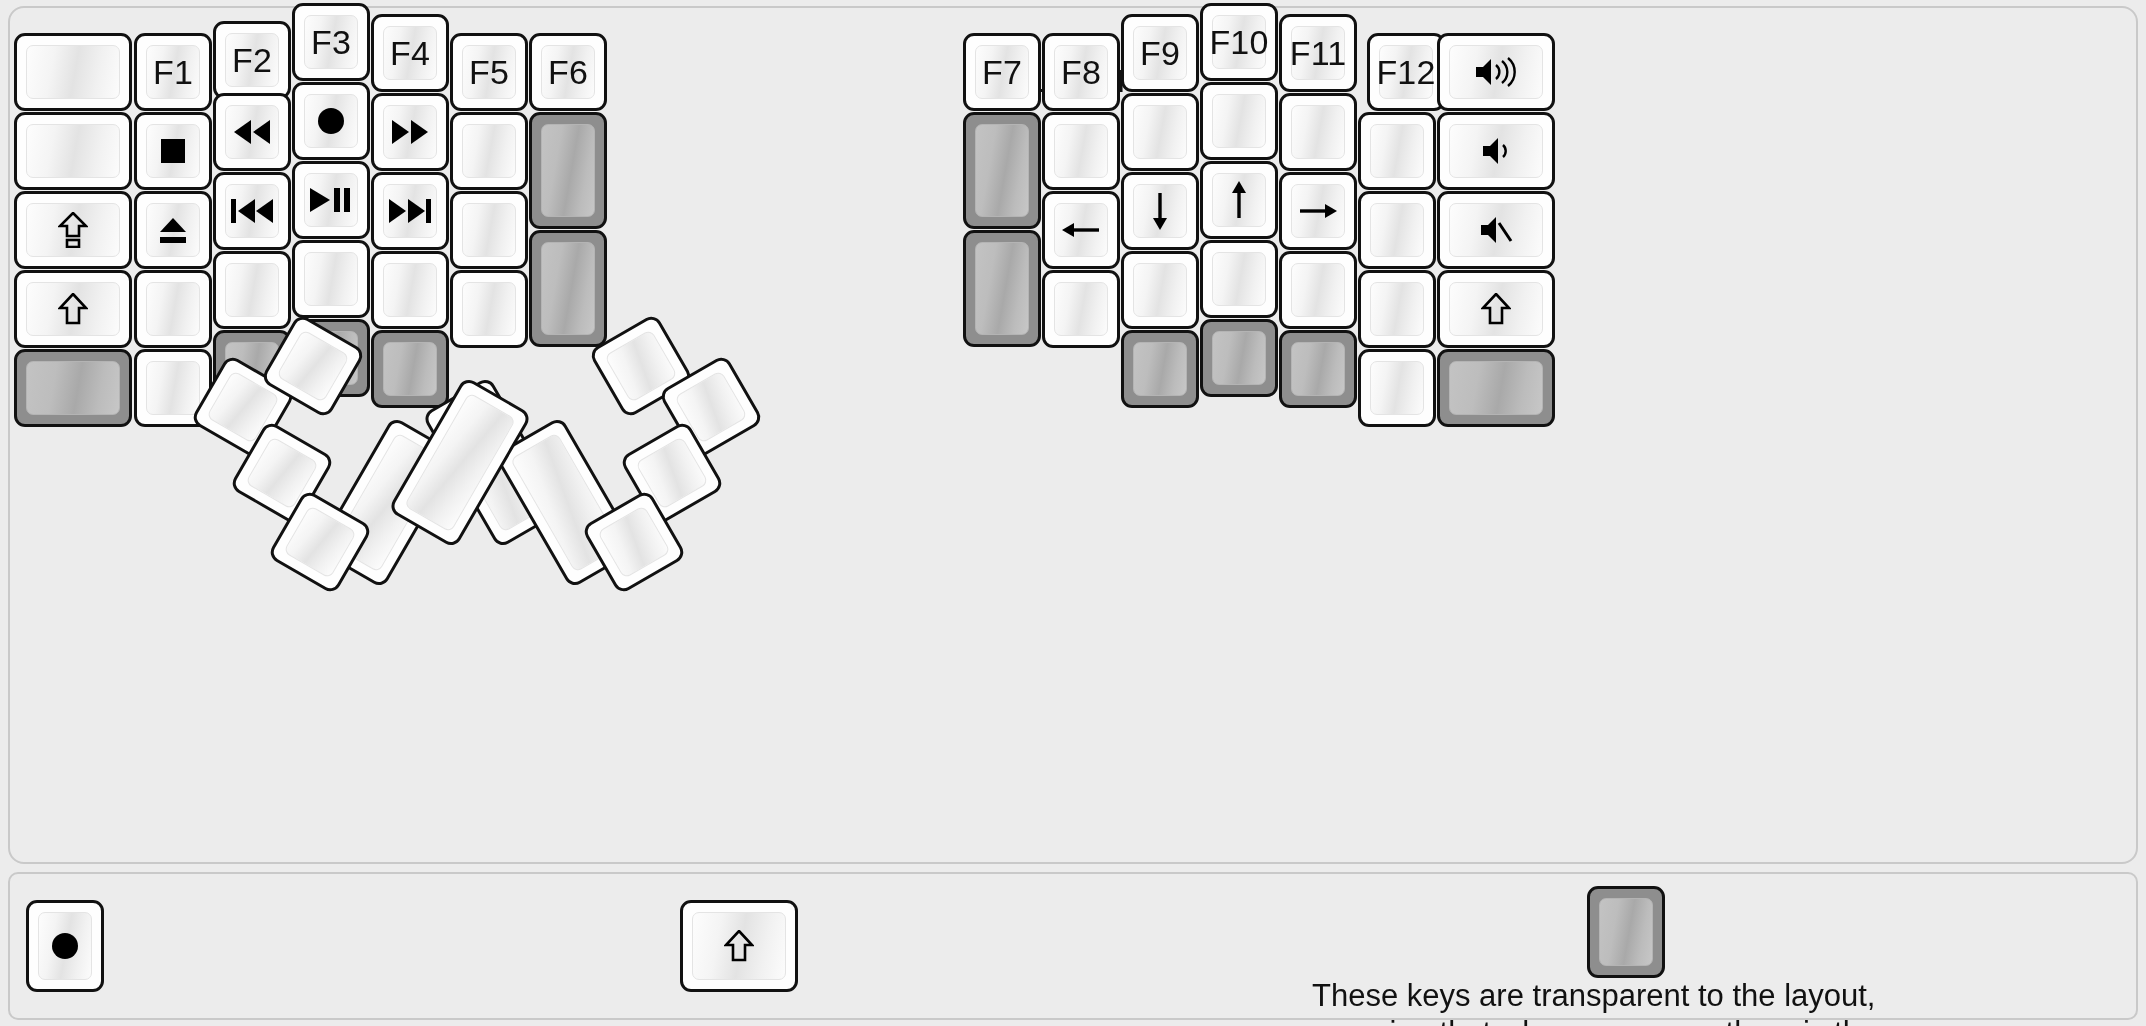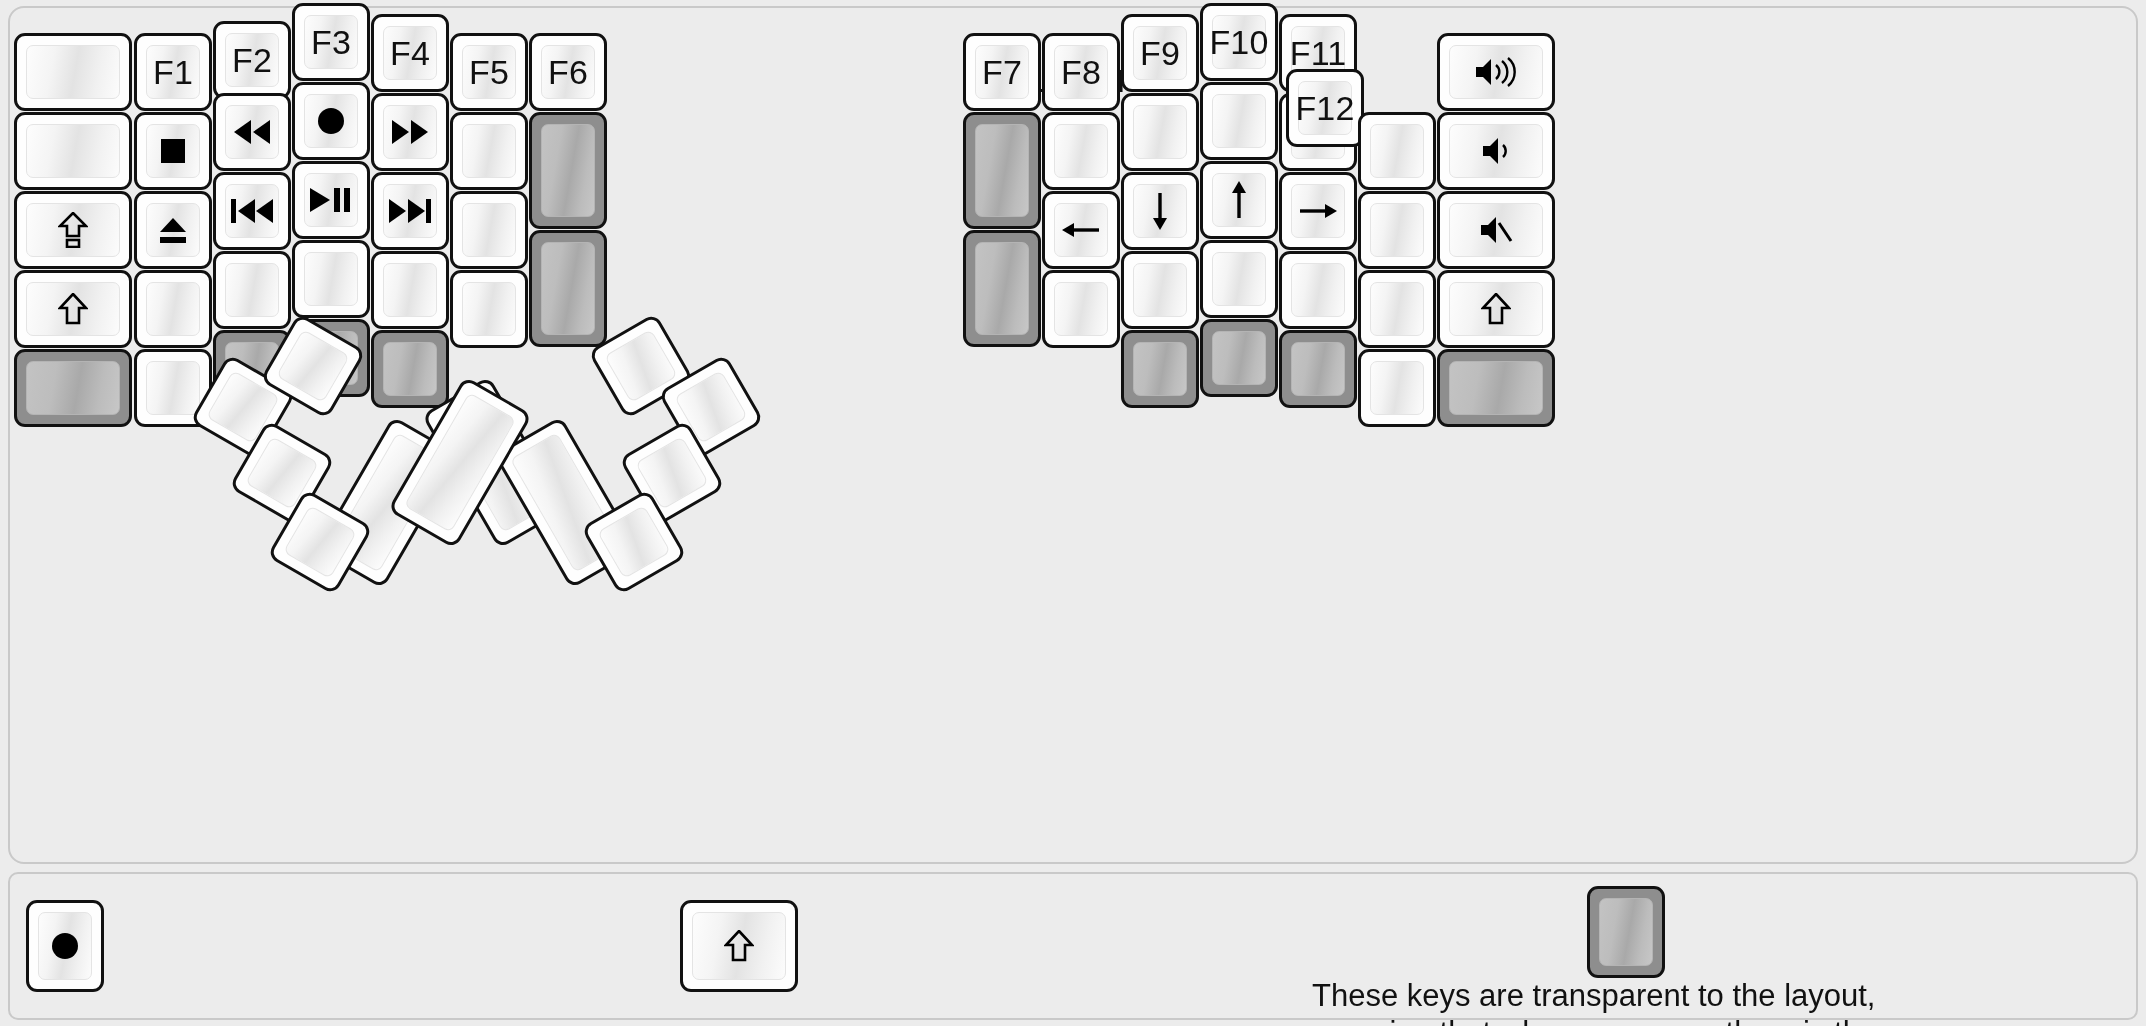--- a/index.html
+++ b/index.html
@@ -401,21 +401,21 @@
             </svg>
           </span>
         </div>
       </div>
       <div class="key" style="left: 1279px; top: 251px; width: 78px; height: 78px;">
         <div class="cap"></div>
       </div>
       <div class="key transparent" style="left: 1279px; top: 330px; width: 78px; height: 78px;">
         <div class="cap"></div>
       </div>
-      <div class="key" style="left: 1286px; top: 33px; width: 78px; height: 78px; margin-top: 36px;">
+      <div class="key" style="left: 1367px; top: 33px; width: 78px; height: 78px;">
         <div class="cap">
           <span class="lbl">F12</span>
         </div>
       </div>
       <div class="key" style="left: 1358px; top: 112px; width: 78px; height: 78px;">
         <div class="cap"></div>
       </div>
       <div class="key" style="left: 1358px; top: 191px; width: 78px; height: 78px;">
         <div class="cap"></div>
       </div>

